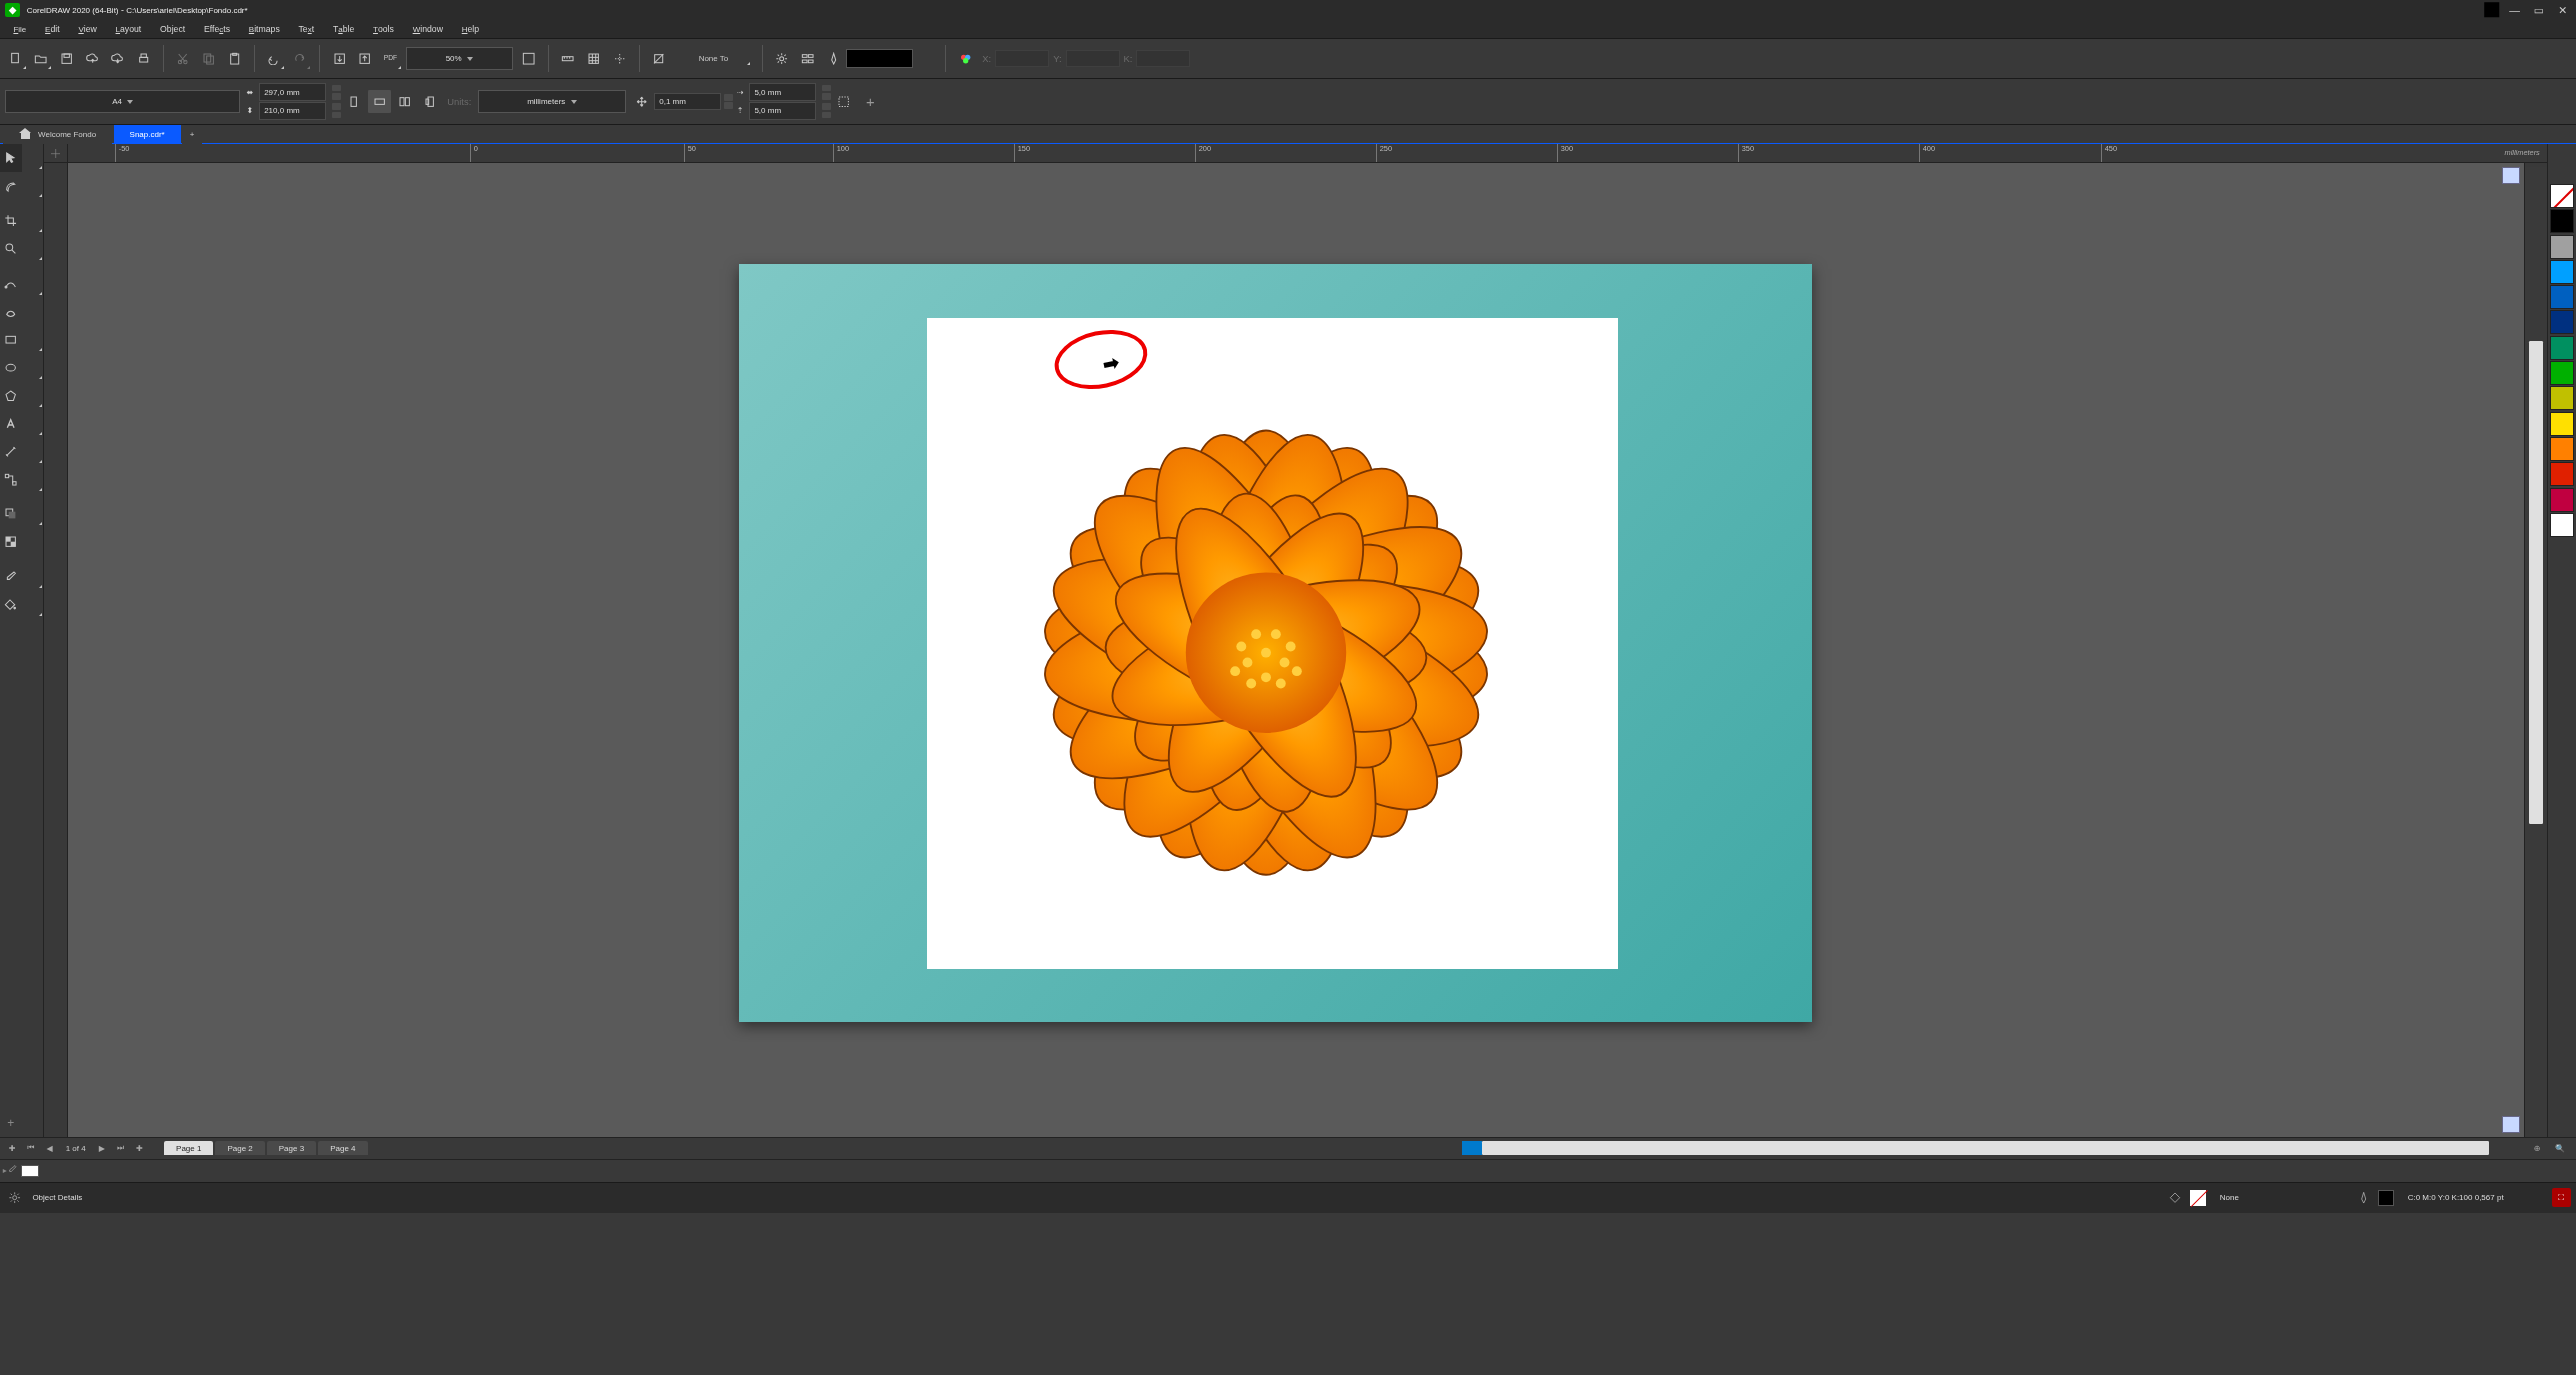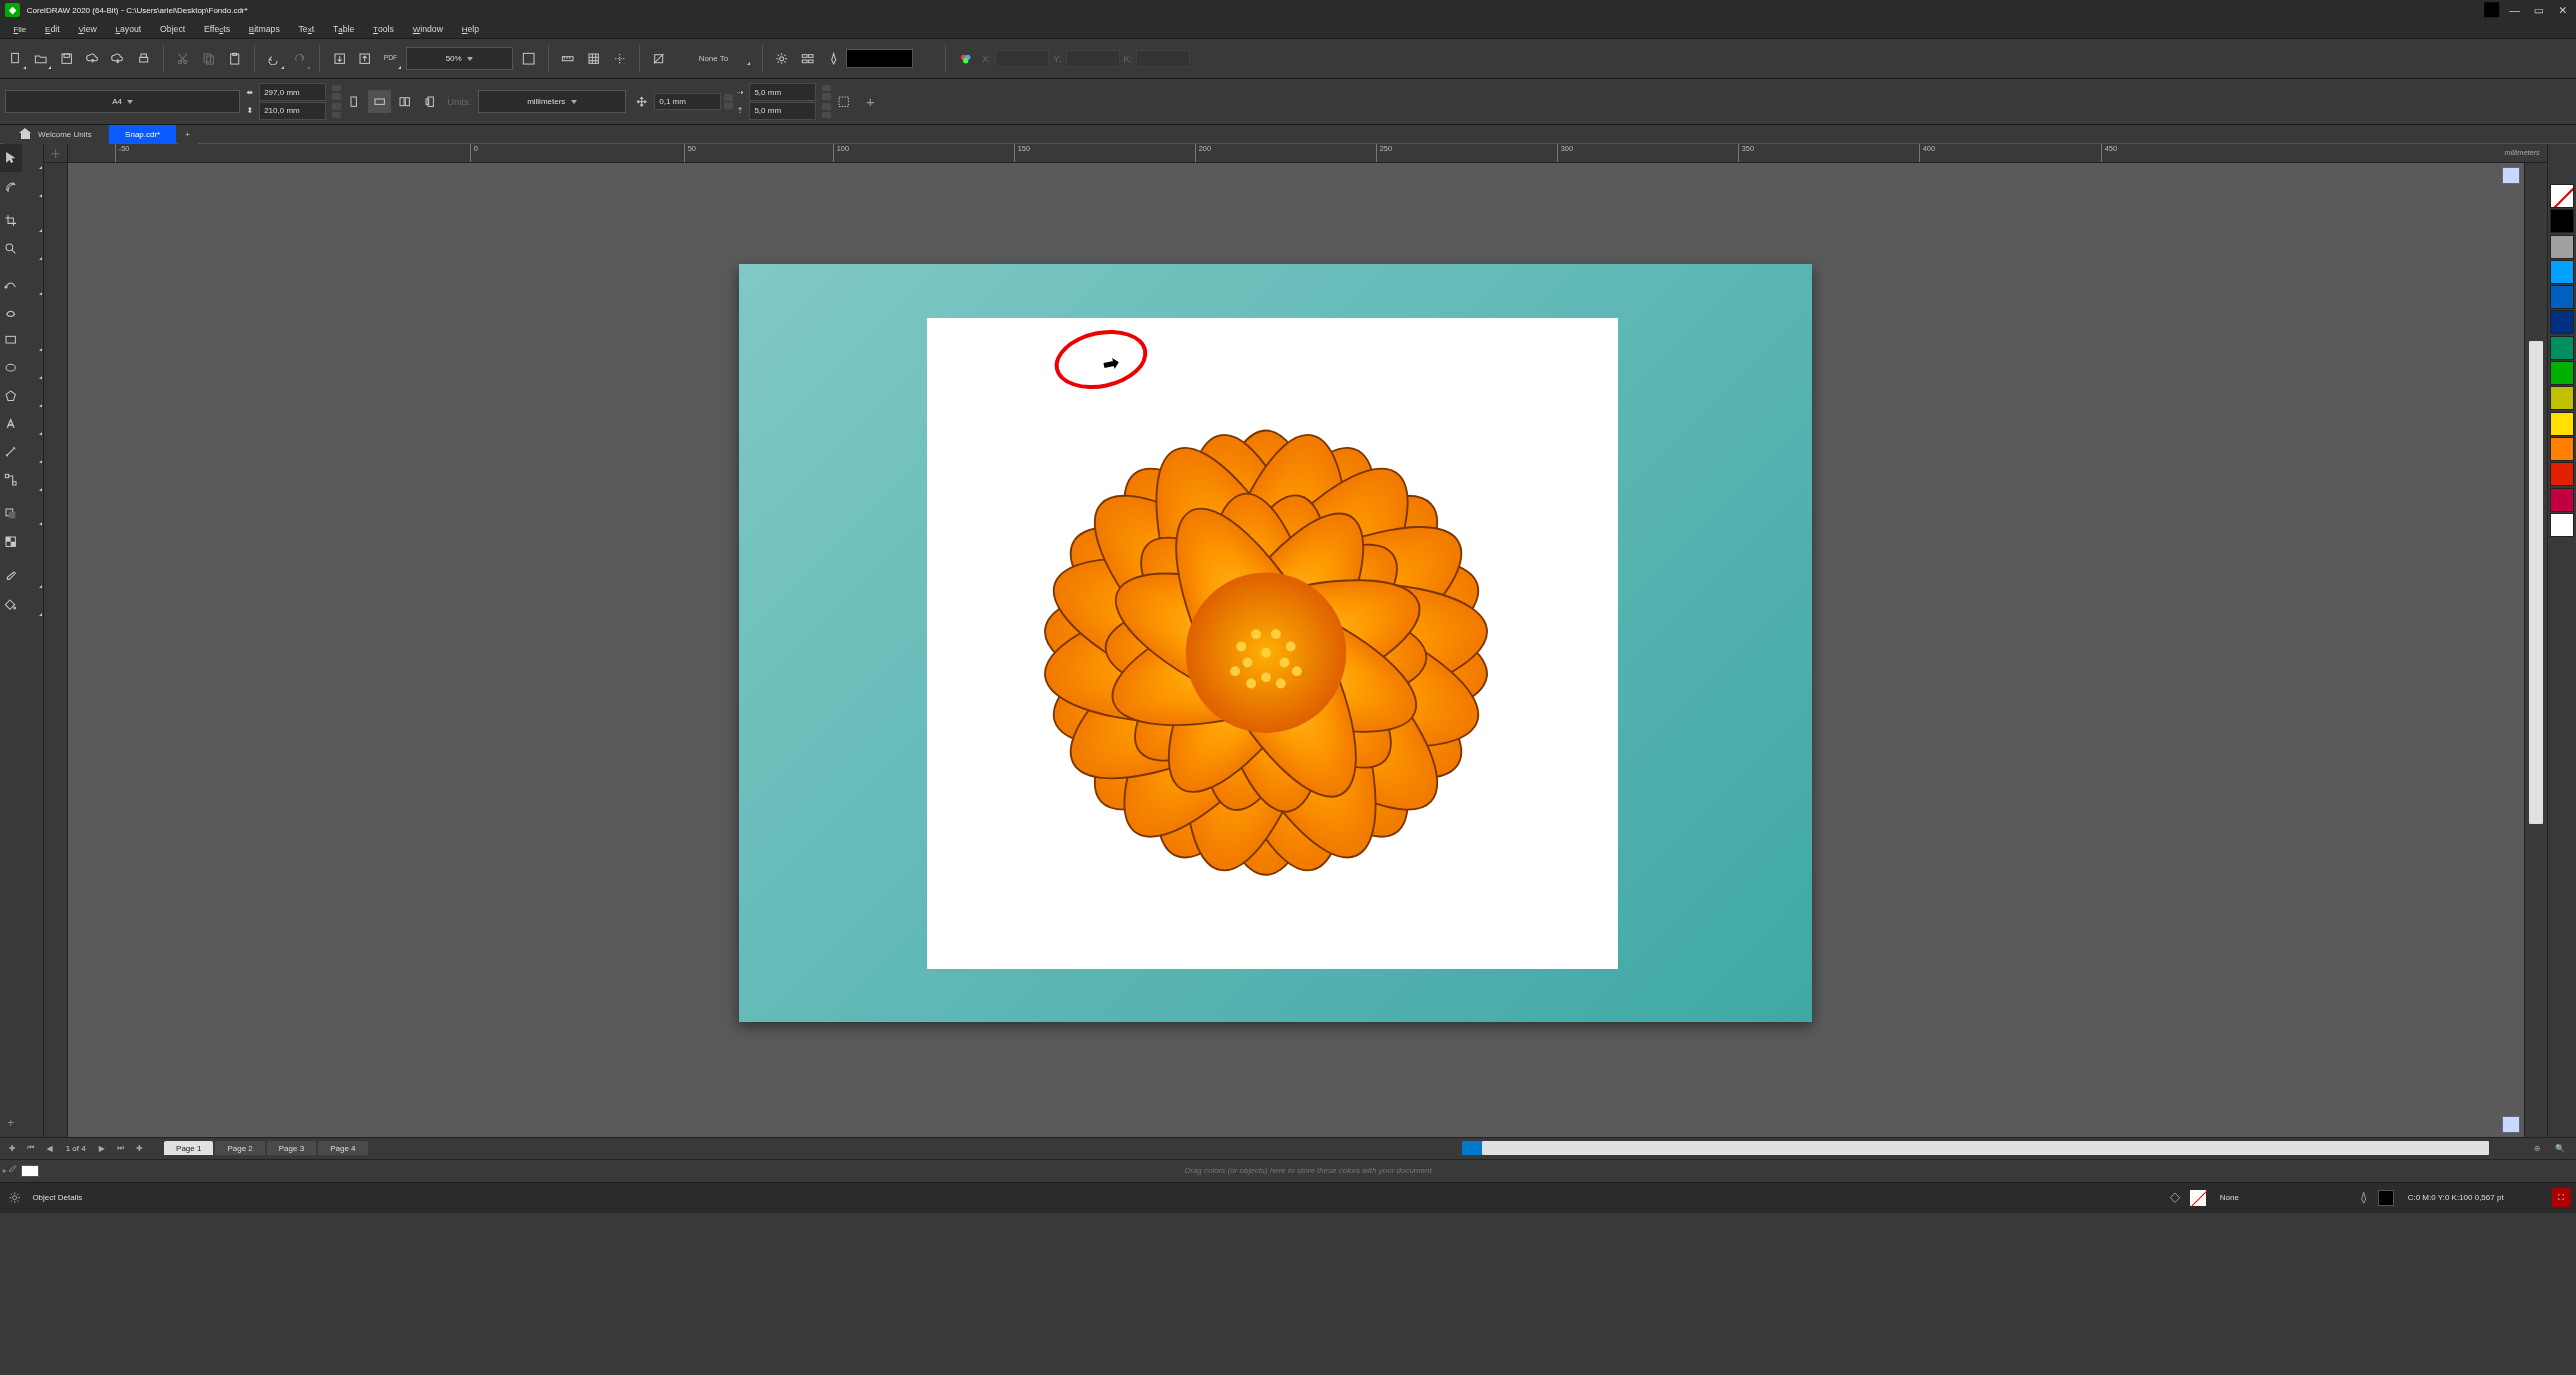--- a/index.html
+++ b/index.html
@@ -414,21 +414,21 @@
         <rect x="3" y="3" width="14" height="14" stroke-dasharray="2 2"></rect>
       </svg>
     </div>
   <div class="sep"></div>
   <div class="plus-btn">+</div>
 </div>
 
 <div class="doctabs">
   <div class="tab">
       <span class="home-ic"></span>
-      <span data-bind="doc_tabs.welcome">Welcome Units</span>
+      <span data-bind="doc_tabs.welcome">Welcome Fondo</span>
     </div>
   <div class="tab active">
       <span data-bind="doc_tabs.active">Snap.cdr*</span>
     </div>
   <div class="tab add">+</div>
 </div>
 
 <div class="main">
 
   <div class="toolbox">
@@ -749,21 +749,20 @@
     <div class="navbtn">🔍</div>
   </div>
 </div>
 
 <div class="tray">
   <div class="navbtn" style="color:#888">▸</div>
   <div class="navbtn"><svg width="10.7" height="10.7" viewBox="0 0 20 20" stroke="#c8c8c8" fill="none">
         <path d="M15 3l2 2-9 9H5v-3z"></path>
       </svg></div>
   <div class="sw-small" style="background:#fff"></div>
-  <div class="hint" data-bind="color_tray.hint">Drag colors (or objects) here to store these colors with your document</div>
 </div>
 
 <div class="statusbar">
   <div class="gear">
       <svg width="13.4" height="13.4" viewBox="0 0 20 20" stroke="#ccc" fill="none">
         <circle cx="10" cy="10" r="3"></circle>
         <path d="M10 2v3M10 15v3M2 10h3M15 10h3M4 4l2 2M14 14l2 2M16 4l-2 2M6 14l-2 2"></path>
       </svg>
     </div>
   <div class="lbl" data-bind="statusbar.details">Object Details</div>

